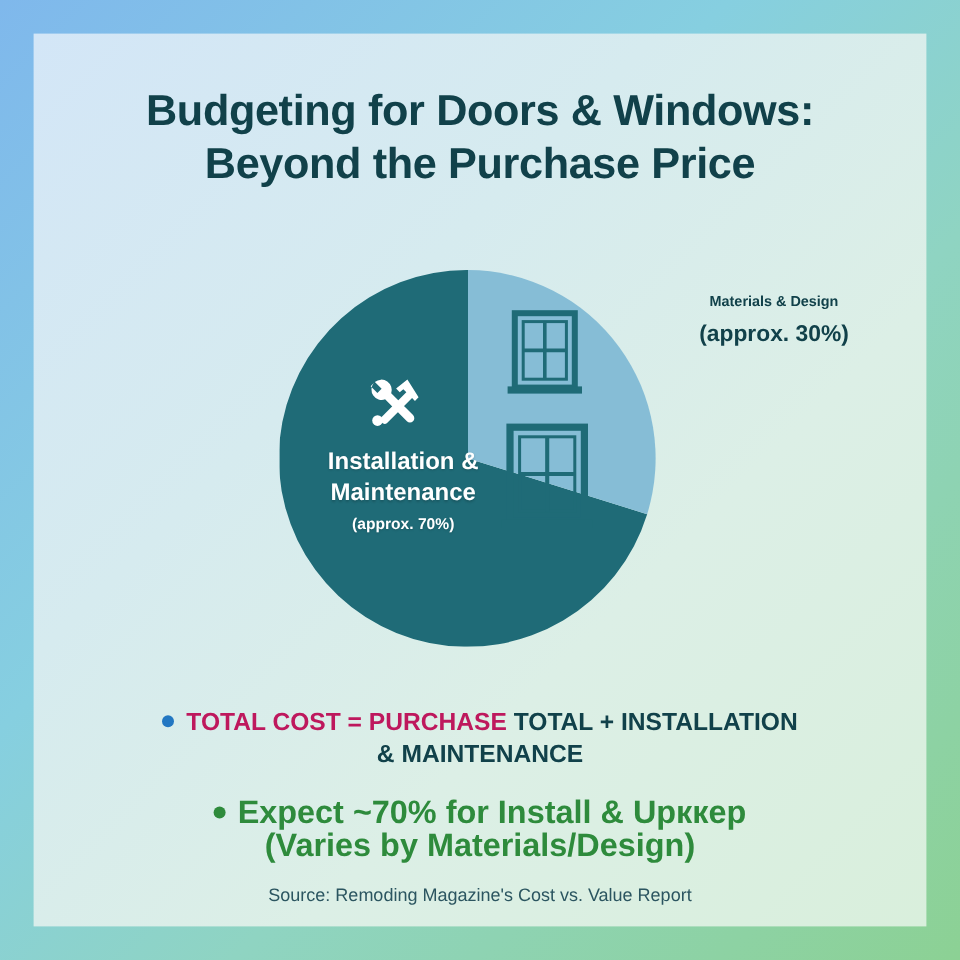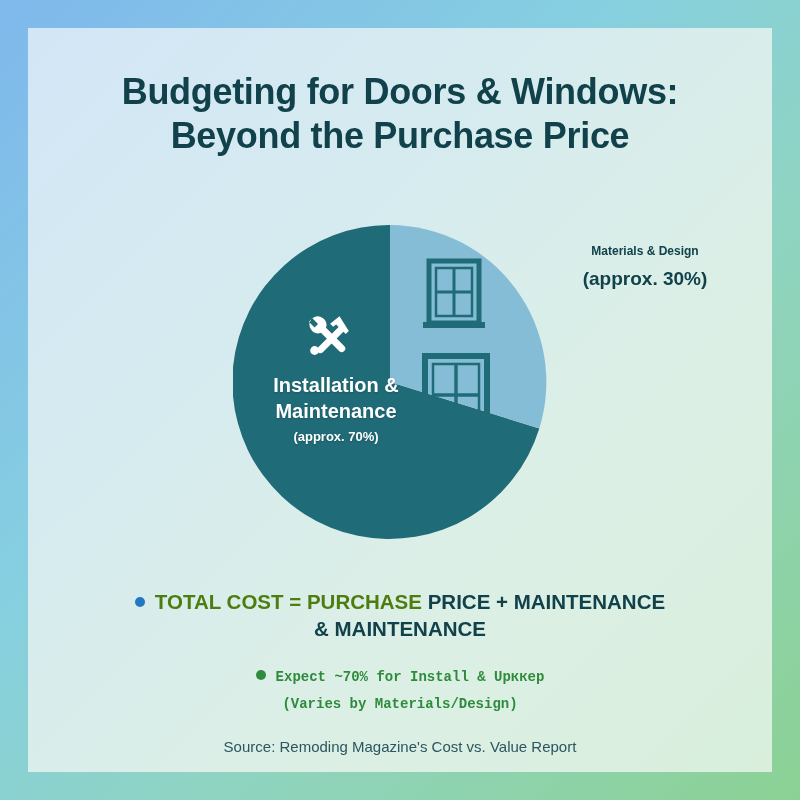--- a/index.html
+++ b/index.html
@@ -42,22 +42,22 @@
   }
   .legend-right .n{display:block;font-size:12px;line-height:27px;}
   .legend-right .p{display:block;font-size:19px;line-height:27px;}
 
   .tools-icon{position:absolute;left:298px;top:313px;width:56px;height:52px;}
 
   
   .bullets{position:absolute;left:40px;top:588px;width:720px;text-align:center;}
   .bullet-row{font-weight:bold;font-size:20.5px;line-height:27px;}
   .b1{color:#11414A;}
-  .b1 .hl{color:#4d7c0f;}
-  .b2{color:#2E8B3C;margin-top:22px;font-size:14px;font-family:Liberation Mono, monospace;}
+  .b1 .hl{color:#be185d;}
+  .b2{color:#2E8B3C;margin-top:22px;font-size:27px;}
   .dot{
     display:inline-block;width:10px;height:10px;border-radius:50%;
     vertical-align:middle;margin-right:10px;position:relative;top:-2px;
   }
   .dot-blue{background:#2277C2;}
   .dot-green{background:#2E8B3C;}
   .sub-line{display:block;}
 
   .source{
     position:absolute;left:40px;top:738px;width:720px;text-align:center;
@@ -113,21 +113,21 @@
     <span class="p">(approx. 70%)</span>
   </div>
 
   <div class="legend-right">
     <span class="n">Materials &amp; Design</span>
     <span class="p">(approx. 30%)</span>
   </div>
 
   <div class="bullets">
     <div class="bullet-row b1">
-      <span class="dot dot-blue"></span><span class="hl">TOTAL COST = PURCHASE</span><span> PRICE + MAINTENANCE</span>
+      <span class="dot dot-blue"></span><span class="hl">TOTAL COST = PURCHASE</span><span> TOTAL + INSTALLATION</span>
       <span class="sub-line">&amp; MAINTENANCE</span>
     </div>
     <div class="bullet-row b2">
       <span class="dot dot-green"></span><span>Expect ~70% for Install &amp; Upккep</span>
       <span class="sub-line">(Varies by Materials/Design)</span>
     </div>
   </div>
 
   <div class="source">Source: Remoding Magazine's Cost vs. Value Report</div>
 </div>

